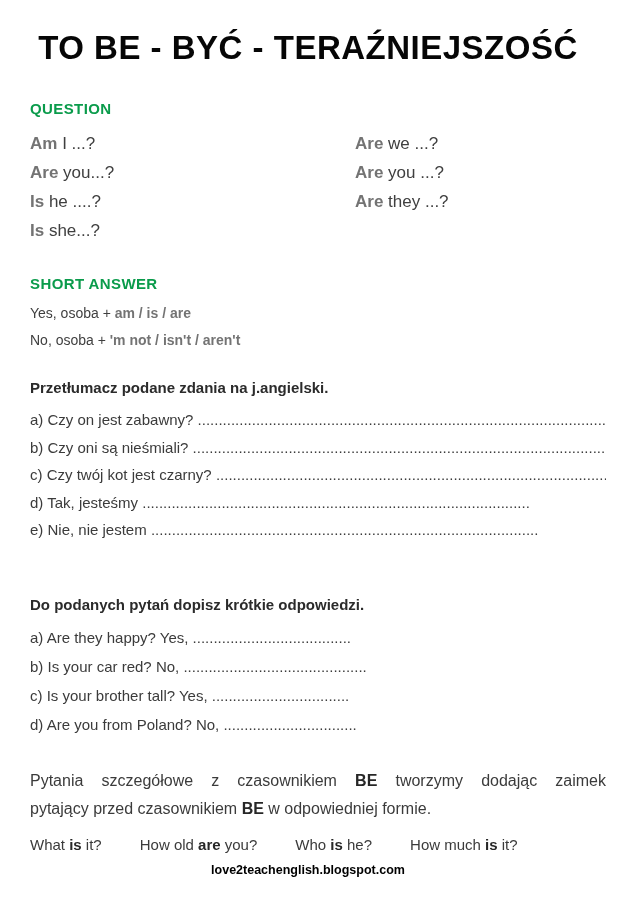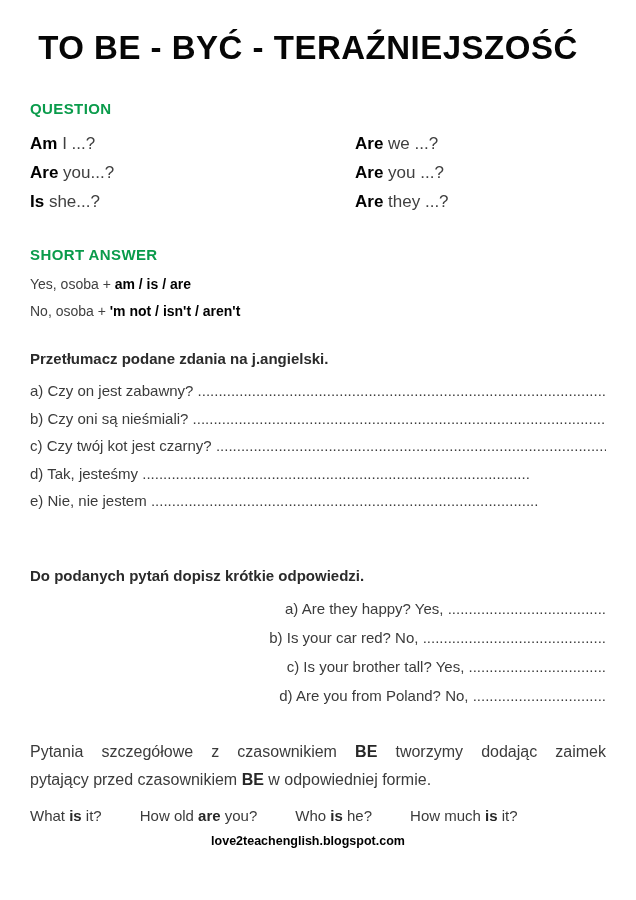--- a/index.html
+++ b/index.html
@@ -24,32 +24,32 @@
     margin-top: 30px;
     font-size: 15px; line-height: 18px;
     font-weight: bold; letter-spacing: 0.4px;
     color: var(--accent, #0a9b4b);
   }
   .sec-heading.sa { }
   .q-cols { display: flex; margin-top: 11px; }
   .q-col-left { width: 325px; }
   .q-col-right { flex: 1; }
   .q-line { font-size: 17px; line-height: 29px; color: #3f3f3f; }
-  .q-line b, .sa-line b { color: #000000; }
+  .q-line b, .sa-line b { color: #737373; }
   .sa-lines { margin-top: 7px; }
   .sa-line { font-size: 14px; line-height: 27px; color: #3f3f3f; }
   .ex-heading {
     font-size: 15px; line-height: 18px;
     font-weight: bold; color: #2b2b2b;
   }
   .ex-heading.t1 { margin-top: 25px; }
   .ex-heading.t2 { margin-top: 52px; }
   .ex-list-1 { margin-top: 9px; }
   .ex-list-1 .dotline { font-size: 15px; line-height: 27.5px; }
-  .ex-list-2 { margin-top: 9px; text-align: right; }
+  .ex-list-2 { margin-top: 9px; }
   .ex-list-2 .dotline { font-size: 15px; line-height: 29px; }
   .dotline {
     color: #3b3b3b;
     white-space: nowrap; overflow: hidden;
     width: 576px;
   }
   .note { margin-top: 28px; font-size: 16px; color: #3b3b3b; }
   .note-line { line-height: 28px; width: 576px; }
   .note-line-1 { text-align: justify; text-align-last: justify; }
   .note b { color: #272727; }
@@ -72,20 +72,21 @@
 <div class="page">
 
   <h1 class="title">TO BE - BYĆ - TERAŹNIEJSZOŚĆ</h1>
 
   <div class="sec-heading">QUESTION</div>
 
   <div class="q-cols">
     <div class="q-col-left">
       <p class="q-line"><b>Am</b><span> I ...?</span></p>
       <p class="q-line"><b>Are</b><span> you...?</span></p>
+      <p class="q-line"><b>Is</b><span> he ....?</span></p>
       <p class="q-line"><b>Is</b><span> she...?</span></p>
     </div>
     <div class="q-col-right">
       <p class="q-line"><b>Are</b><span> we ...?</span></p>
       <p class="q-line"><b>Are</b><span> you ...?</span></p>
       <p class="q-line"><b>Are</b><span> they ...?</span></p>
     </div>
   </div>
 
   <div class="sec-heading sa">SHORT ANSWER</div>

